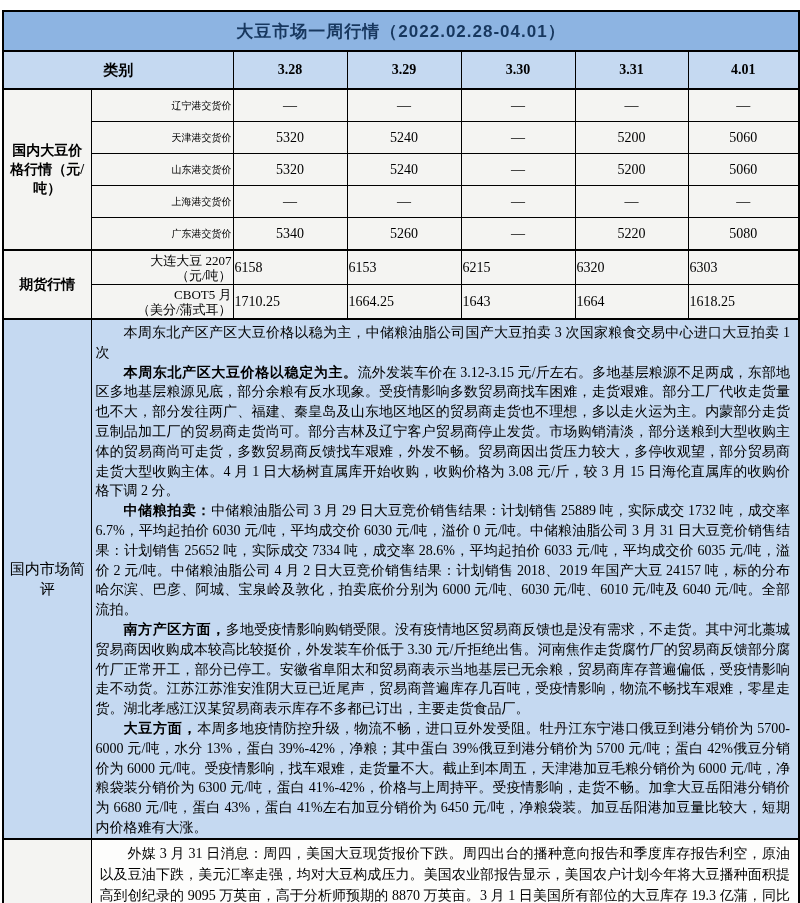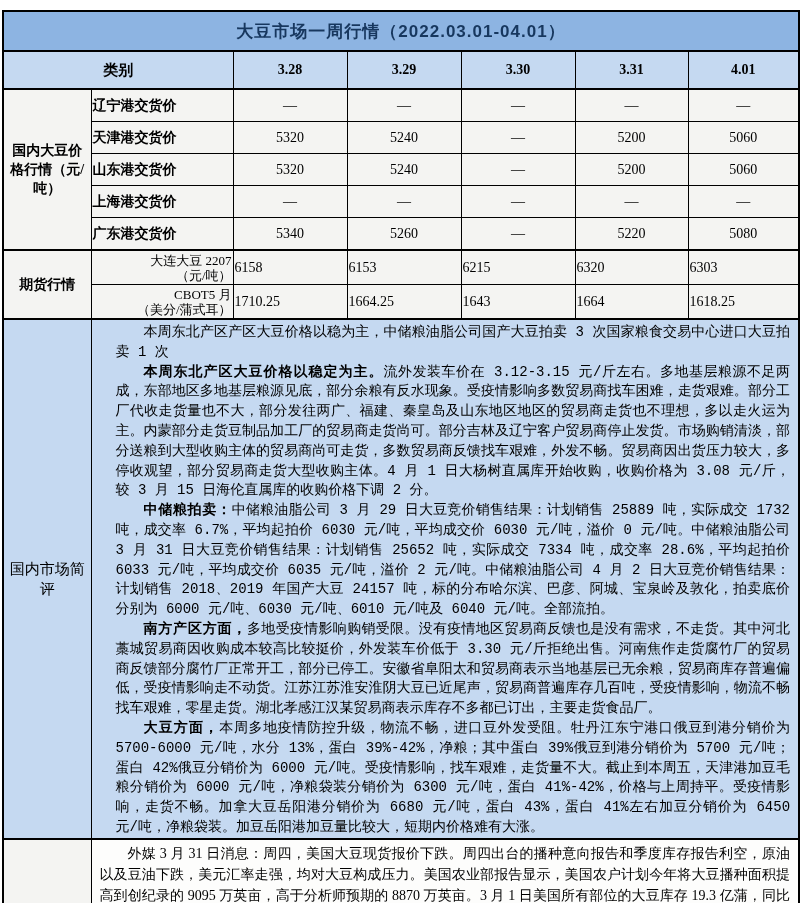--- a/index.html
+++ b/index.html
@@ -17,30 +17,30 @@
 
   .title-cell{background:var(--title-bar);height:36px;text-align:center;
     font-family:"Liberation Sans",sans-serif;font-weight:bold;font-size:17px;
     color:var(--title-text);letter-spacing:1px;}
   .hdr{background:var(--header-blue);height:34px;text-align:center;}
   .cat-label{font-weight:bold;font-size:15px;font-family:Liberation Mono, monospace;}
   .date-label{font-weight:bold;font-size:14px;}
 
   .group-cell{background:var(--cell-light);text-align:center;font-weight:bold;
     font-size:14px;padding:8px 5px;line-height:19px;}
-  .row-label{background:var(--cell-light);text-align:left;font-size:14px;height:29px;font-weight:bold;}
+  .row-label{background:var(--cell-light);text-align:right;font-size:10px;height:29px;}
   .val{background:var(--cell-light);text-align:center;font-size:14px;height:29px;}
   .fut-label{background:var(--cell-light);text-align:right;font-size:13px;
     line-height:15px;height:31px;}
   .fut-val{background:var(--cell-light);text-align:left;font-size:14px;height:31px;}
 
   .review-label{background:var(--header-blue);text-align:center;font-weight:normal;
     font-size:15px;line-height:20px;padding:0 4px;}
   .review-content{background:var(--header-blue);vertical-align:top;height:438px;
-    padding:3px 8px 0 24px;font-family:Liberation Mono, monospace;}
+    padding:3px 8px 0 4px;}
   .review-content p{margin:0;text-indent:2em;font-size:14px;line-height:19.8px;
     text-align:justify;}
   .review-content b{letter-spacing:0.5px;}
 
   .news-label{background:var(--cell-light);text-align:center;font-weight:bold;
     font-size:15px;}
   .news-content{background:var(--cell-white);vertical-align:top;height:133px;
     padding:3px 8px 0 8px;}
   .news-content p{margin:0;text-indent:2em;font-size:14px;line-height:21px;
     text-align:justify;}
@@ -55,21 +55,21 @@
         <col style="width:142px">
     <col style="width:114px">
         <col style="width:114px">
         <col style="width:114px">
     <col style="width:113px">
         <col style="width:111px">
   </colgroup>
 
   <tbody>
         <tr>
-    <td class="title-cell" colspan="7">大豆市场一周行情（2022.03.01-04.01）</td>
+    <td class="title-cell" colspan="7">大豆市场一周行情（2022.02.28-04.01）</td>
   </tr>
 
   <tr>
     <td class="hdr cat-label bt2" colspan="2">类别</td>
     <td class="hdr date-label bt2">3.28</td>
     <td class="hdr date-label bt2">3.29</td>
     <td class="hdr date-label bt2">3.30</td>
     <td class="hdr date-label bt2">3.31</td>
     <td class="hdr date-label bt2">4.01</td>
   </tr>

